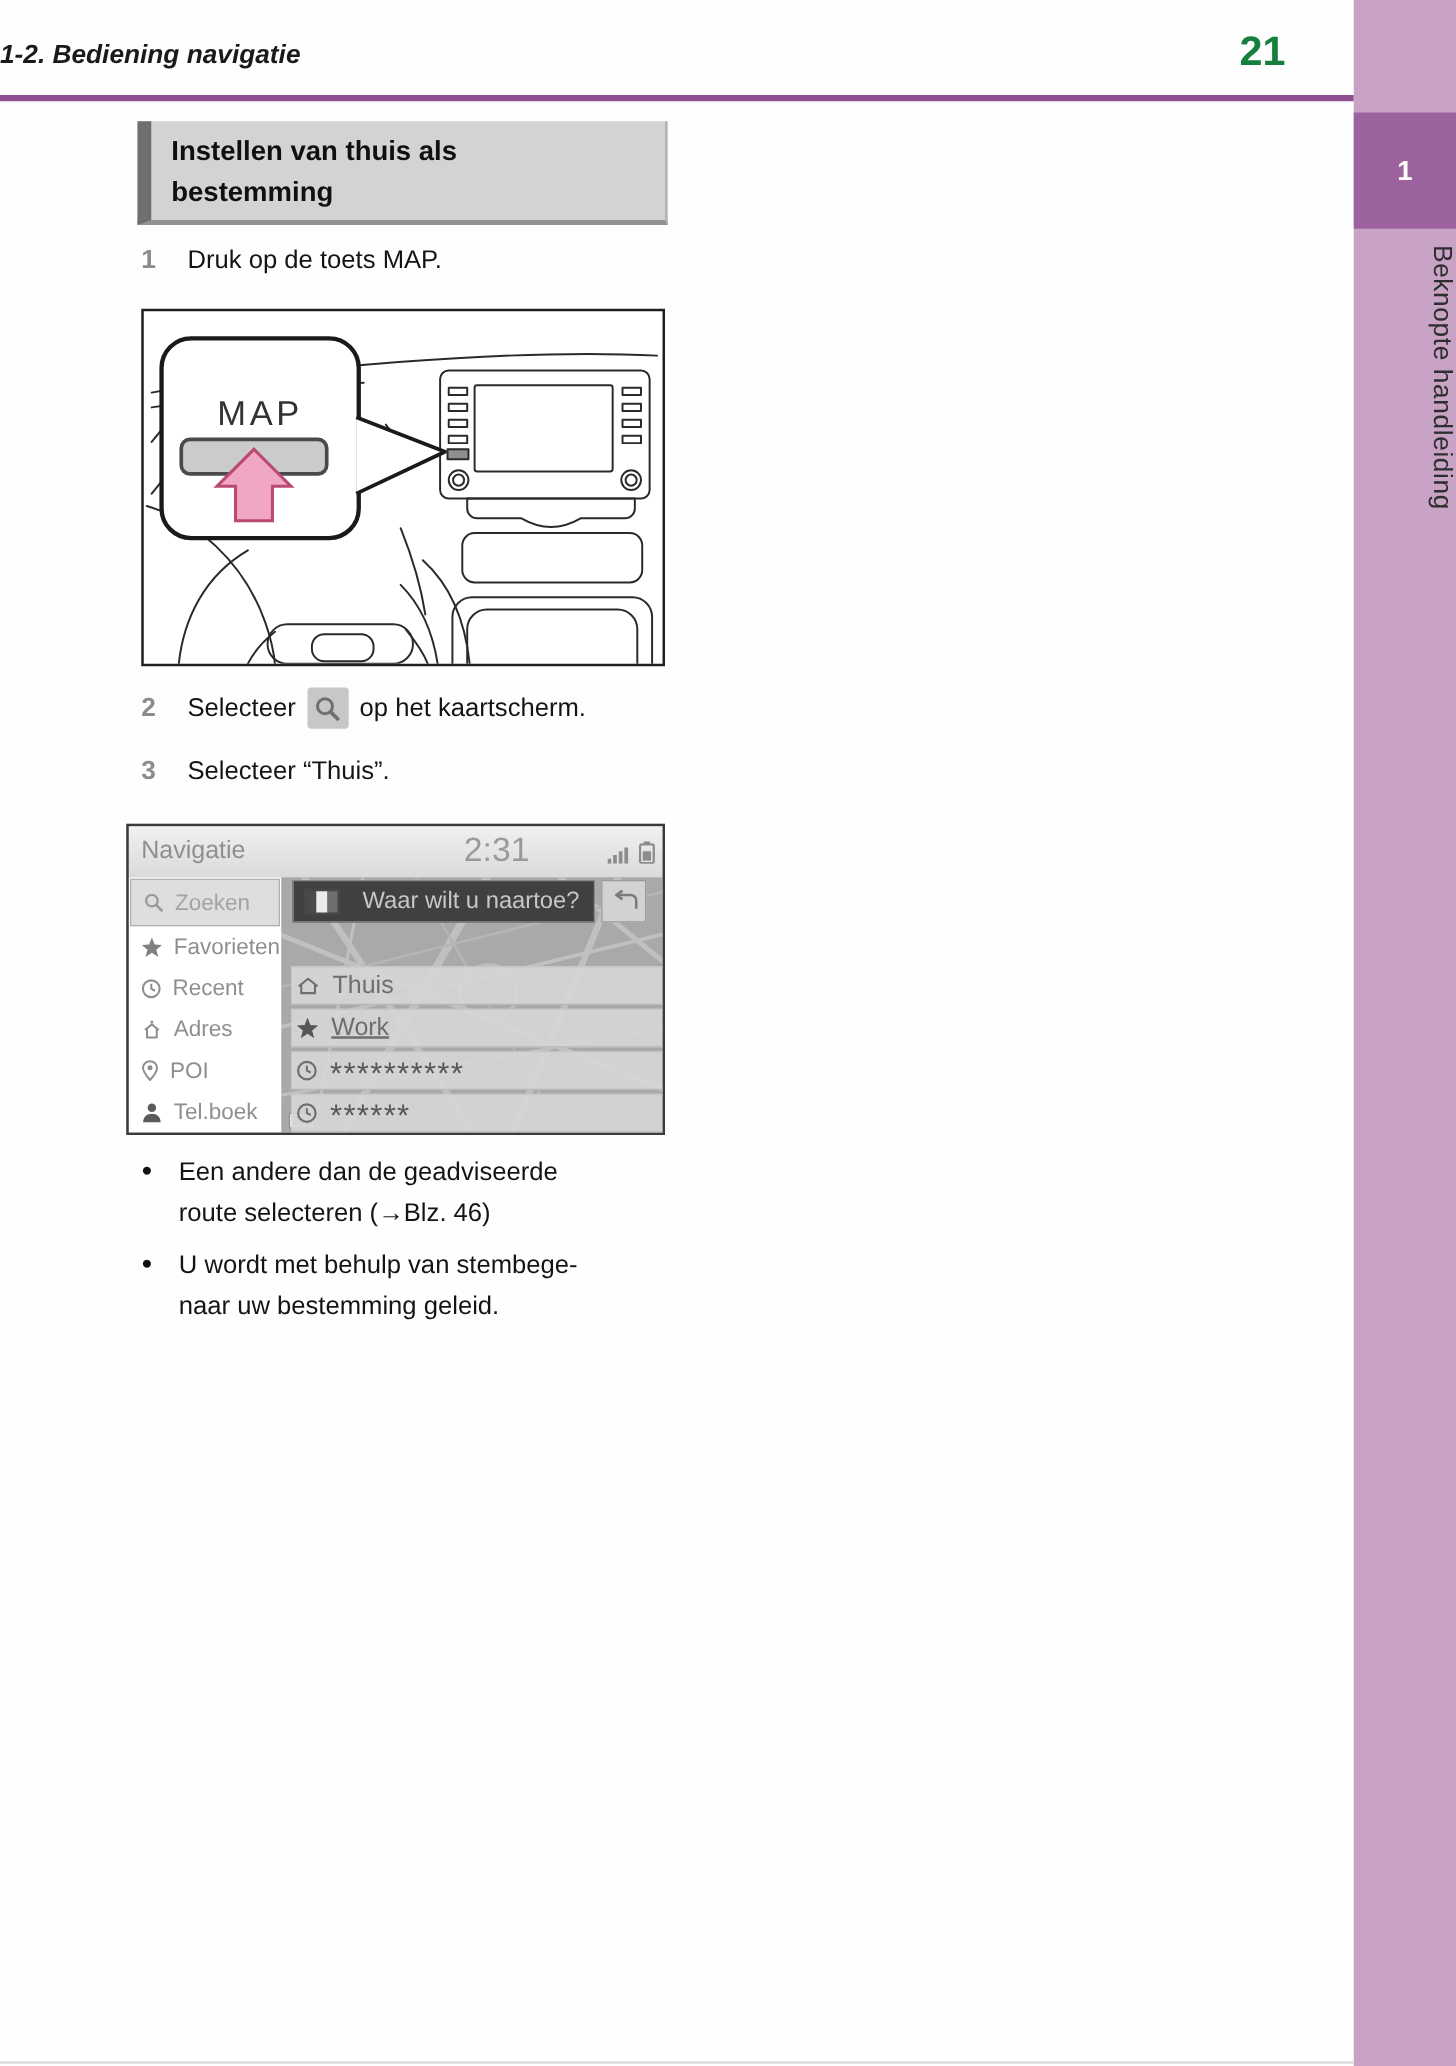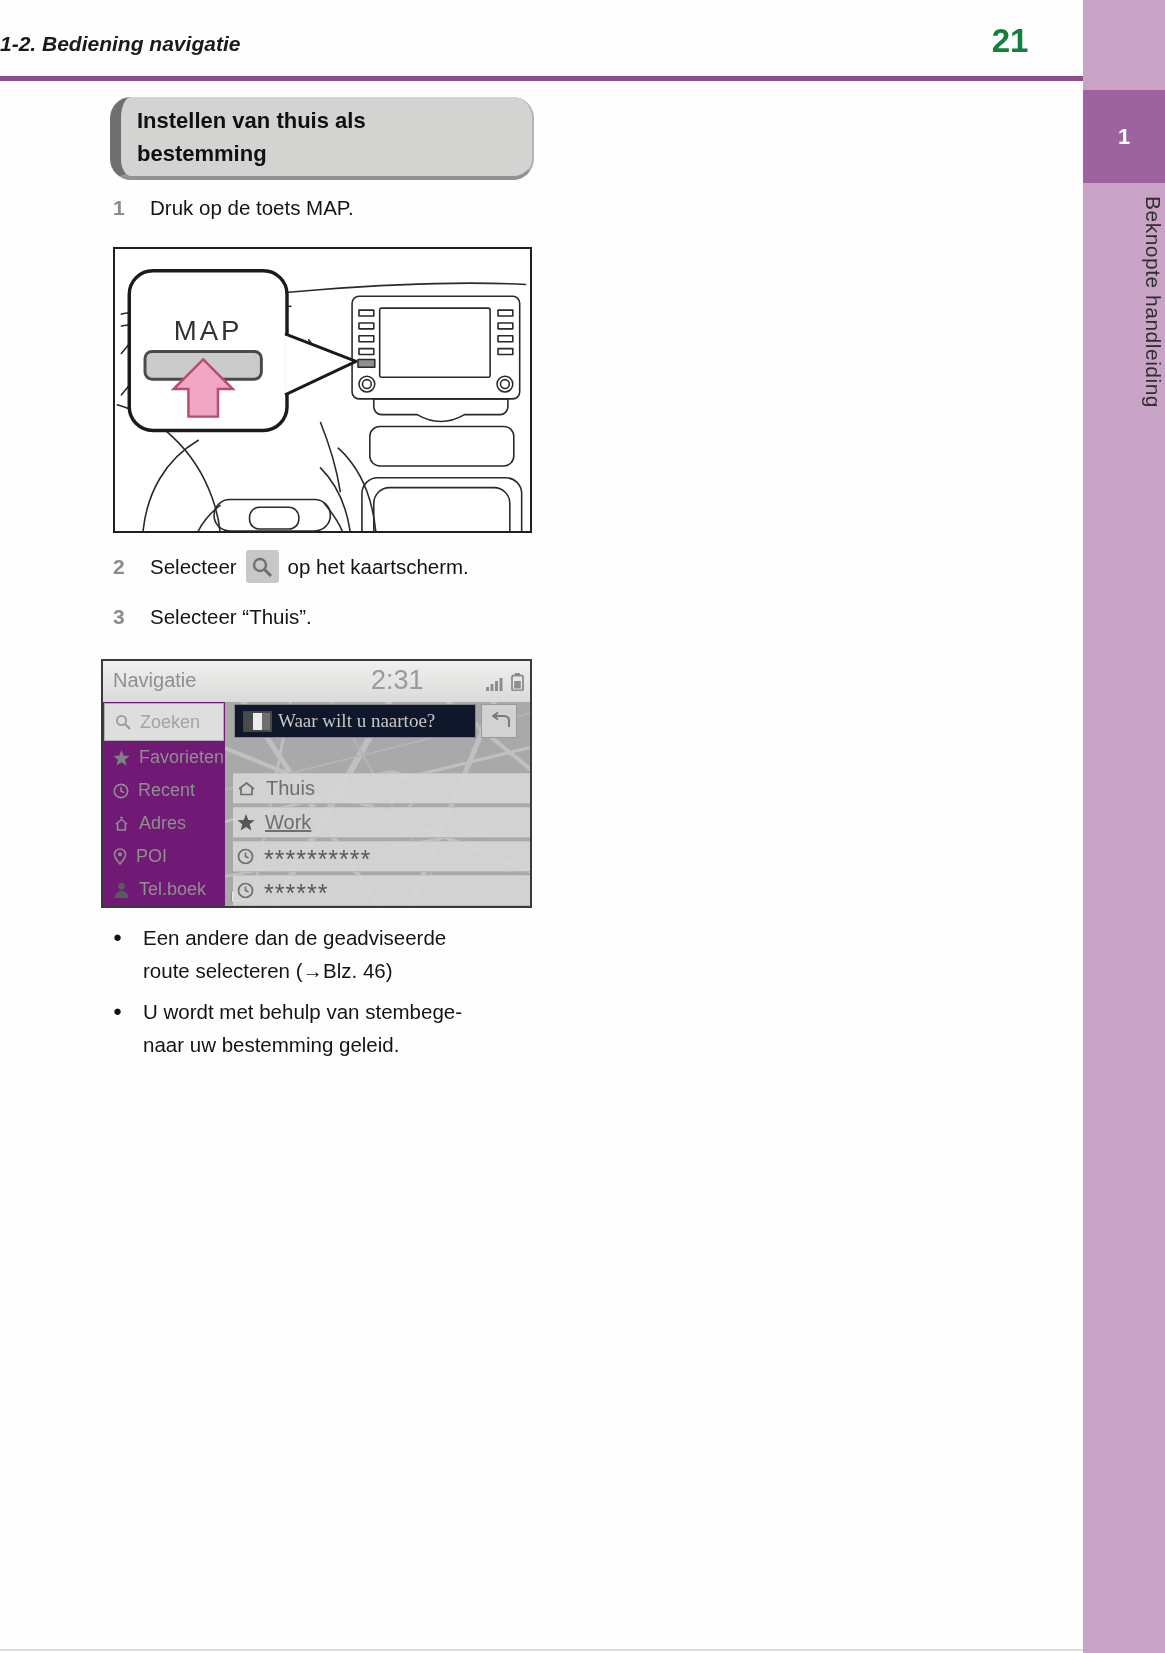--- a/index.html
+++ b/index.html
@@ -18,21 +18,21 @@
   .side-tab{position:absolute;top:90px;left:1083px;width:82px;height:93px;background:#9c639e;
             display:flex;align-items:center;justify-content:center;
             color:#fff;font-size:22px;font-weight:bold;}
   .side-title{position:absolute;top:196px;left:1083px;width:82px;display:flex;justify-content:center;
               writing-mode:vertical-rl;text-orientation:mixed;
               font-size:21px;color:#2e2e30;letter-spacing:0.5px;}
 
   
   .title-box{position:absolute;left:110px;top:97px;width:424px;height:83px;box-sizing:border-box;
              background:#d3d3d1;border-left:11px solid #6f6f6f;border-bottom:4px solid #929292;
-             border-right:2px solid #b3b3b3;padding:7px 0 0 16px;border-radius:21px;}
+             border-right:2px solid #b3b3b3;padding:7px 0 0 16px;}
   .title-box div{font-size:22px;font-weight:bold;line-height:33px;color:#101010;}
 
   
   .step{position:absolute;left:113px;display:flex;align-items:center;}
   .step-num{width:37px;font-size:21px;font-weight:bold;color:#8c8c8c;flex:none;}
   .step-text{font-size:20.5px;color:#141414;}
   .inline-icon-box{display:inline-flex;align-items:center;justify-content:center;
                    width:33px;height:33px;background:#c7c7c7;border-radius:3px;margin:0 9px;
                    vertical-align:middle;}
 
@@ -47,29 +47,29 @@
   .nav-topbar{position:absolute;top:0;left:0;right:0;height:41px;
               background:linear-gradient(#f0f0ef,#dadad9);}
   .nav-title{position:absolute;left:10px;top:8px;font-size:20px;color:#8f8f8f;}
   .nav-clock{position:absolute;left:268px;top:4px;font-size:27px;color:#9a9a9a;}
   .nav-status{position:absolute;right:6px;top:12px;display:flex;gap:8px;align-items:flex-end;}
   .nav-body{position:absolute;top:41px;left:0;right:0;bottom:0;}
   .nav-map{position:absolute;left:122px;top:0;right:0;bottom:0;background:#a9a9a9;}
   .nav-map svg{display:block;width:100%;height:100%;}
   .map-badge{position:absolute;left:6px;bottom:3px;background:#e6e6e6;border:1px solid #8f8f8f;
              border-radius:2px;font-size:9px;color:#777;padding:0 2px;line-height:11px;}
-  .nav-menu{position:absolute;left:0;top:0;bottom:0;width:122px;background:#701a75;
+  .nav-menu{position:absolute;left:0;top:0;bottom:0;width:122px;background:#ffffff;
             display:flex;flex-direction:column;}
   .menu-item{height:33px;display:flex;align-items:center;gap:9px;padding-left:10px;
              color:#8f8f8f;font-size:18px;box-sizing:border-box;flex:none;}
   .menu-item.selected{height:38px;background:#dedede;border:1px solid #b0b0b0;margin:1px 1px 0 1px;
                       color:#a3a3a3;}
   .nav-search{position:absolute;left:131px;top:2px;width:242px;height:34px;box-sizing:border-box;
-              background:#0f172a;border:1px solid #888;display:flex;align-items:center;
-              gap:6px;padding:0 8px;font-family:Liberation Serif, serif;}
+              background:#404040;border:1px solid #888;display:flex;align-items:center;
+              gap:18px;padding:0 8px;}
   .flag{width:25px;height:17px;border:2px solid #474747;display:flex;flex:none;}
   .flag span{flex:1;}
   .search-ph{font-size:19px;color:#c7c7c7;white-space:nowrap;overflow:hidden;}
   .nav-return{position:absolute;left:378px;top:2px;width:36px;height:34px;box-sizing:border-box;
               background:#d2d2d2;border:1px solid #9a9a9a;display:flex;align-items:center;
               justify-content:center;}
   .nav-row{position:absolute;left:130px;right:0;height:31px;background:rgba(213,213,213,0.93);
            border-top:1px solid #c6c6c6;border-bottom:1px solid #b8b8b8;box-sizing:border-box;
            display:flex;align-items:center;gap:10px;padding-left:4px;color:#6e6e6e;font-size:20px;}
   .nav-row .asterisks{font-size:25px;letter-spacing:1px;color:#585858;transform:translateY(3px);}

